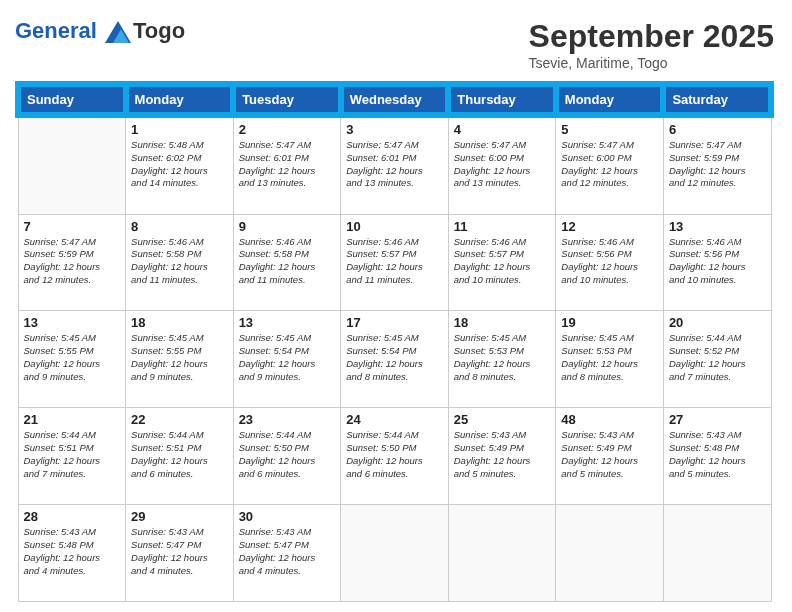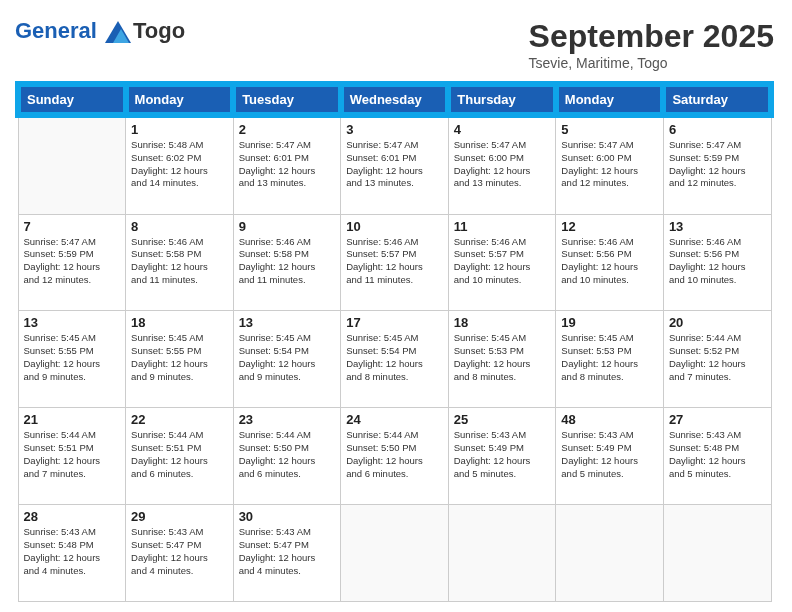--- a/index.html
+++ b/index.html
@@ -68,20 +68,21 @@
       font-size: 13px;
       font-weight: bold;
       color: #222;
       display: block;
       margin-bottom: 2px;
     }
     .day-info {
       font-size: 9.5px;
       color: #333;
       line-height: 1.35;
+      font-style: italic;
     }
     .empty-cell {
       background: #f9f9f9;
     }
     table {
       width: 100%;
       border-collapse: collapse;
     }
   </style>
 </head>

